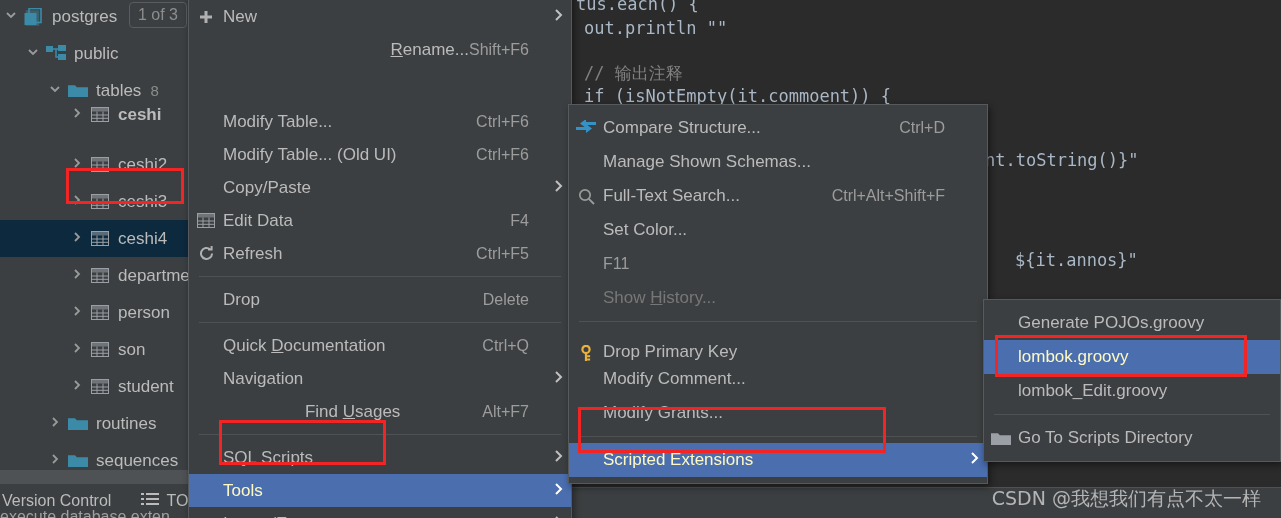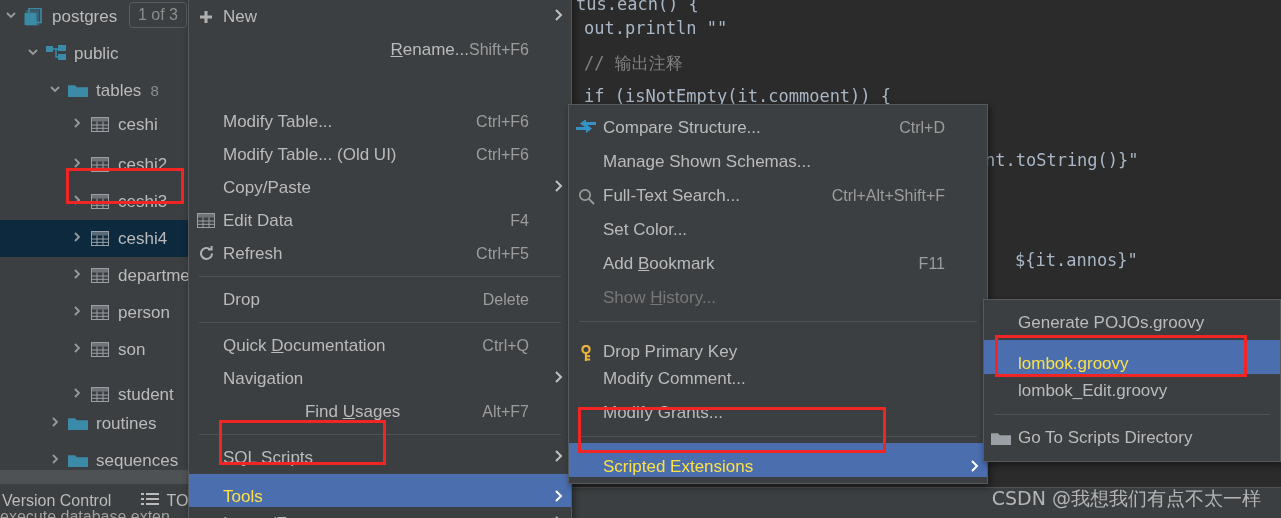--- a/index.html
+++ b/index.html
@@ -83,21 +83,21 @@
     border:1px solid #565a5c;
     box-shadow:2px 3px 7px rgba(0,0,0,.45);
     box-sizing:border-box;
     padding:6px 0;
   }
   .mrow{
     position:relative;display:flex;align-items:center;
     height:33px;color:#bbbbbb;font-size:17px;white-space:nowrap;
     padding:0 0 0 0;
   }
-  .mrow.hl{background:#4b6eaf;color:#fde047;align-items:flex-end;}
+  .mrow.hl{background:#4b6eaf;color:#fef9c3;}
   .mrow.dis{color:#777777;}
   .micon{
     width:34px;flex:0 0 34px;display:flex;align-items:center;justify-content:center;
   }
   .mlabel{flex:1 1 auto;}
   .mlabel u{text-decoration:underline;}
   .mshort{color:#9c9c9c;padding-right:16px;font-size:16px;}
   .marrow{
     width:26px;flex:0 0 26px;text-align:center;color:#c0c0c0;font-size:16px;font-weight:bold;
   }
@@ -120,21 +120,21 @@
   
   #treescroll{left:553px;top:430px;width:7px;height:40px;background:#4b6eaf;}
 </style>
 </head>
 <body>
 
 <div id="editor" class="abs">
   <div id="editor-gutterline"></div>
   <div class="code" style="left:16px;top:-6px;">tus.each() {</div>
   <div class="code" style="left:24px;top:18px;">out.println ""</div>
-  <div class="code cmt" style="left:24px;top:52px;color:#808080;">// 输出注释</div>
+  <div class="code cmt" style="left:24px;top:62px;color:#808080;">// 输出注释</div>
   <div class="code" style="left:24px;top:86px;">if (isNotEmpty(it.commoent)) {</div>
   <div class="code" style="left:425px;top:150px;">nt.toString()}"</div>
   <div class="code" style="left:455px;top:250px;">${it.annos}"</div>
   <div class="code" style="left:24px;top:452px;color:#9aa7b0;">if ("Date".equalsIgnoreCase(it.type)) {</div>
   <div class="abs" style="left:455px;top:310px;width:4px;height:4px;"></div>
 
   <div class="code" style="left:712px;top:305px;color:#a9b7c6;">i</div>
 </div>
 <div id="editor-bottom-line" class="abs"></div>
 <div id="editor-bottomstrip" class="abs"></div>
@@ -181,21 +181,21 @@
       <div class="tico">
         <span style="display: inline-flex; align-items: center; justify-content: center;">
           <svg width="20" height="15" viewBox="0 0 20 15">
             <path d="M0 2.2h7l1.8 2.1H20V14H0z" fill="#3b8ba8"></path>
           </svg>
         </span>
       </div>
       <div class="tlabel">tables</div>
       <div class="tcount">8</div>
     </div>
-    <div class="treerow" style="top: 106px;">
+    <div class="treerow" style="top: 96px; font-weight: bold;">
       <div style="flex: 0 0 66px;"></div>
       <div class="chev"><svg width="14" height="14" viewBox="0 0 14 14">
           <path d="M5 3l4 4-4 4" fill="none" stroke="#9a9a9a" stroke-width="1.8"></path>
         </svg></div>
       <div class="tico">
         <span style="display: inline-flex; align-items: center; justify-content: center;">
           <svg width="18" height="15" viewBox="0 0 18 15">
             <rect x="0.5" y="0.5" width="17" height="14" fill="none" stroke="#9aa0a6"></rect>
             <rect x="0.5" y="0.5" width="17" height="4" fill="#9aa0a6" opacity="0.55"></rect>
             <line x1="0" y1="8" x2="18" y2="8" stroke="#9aa0a6"></line>
@@ -314,21 +314,21 @@
             <rect x="0.5" y="0.5" width="17" height="4" fill="#9aa0a6" opacity="0.55"></rect>
             <line x1="0" y1="8" x2="18" y2="8" stroke="#9aa0a6"></line>
             <line x1="0" y1="11.3" x2="18" y2="11.3" stroke="#9aa0a6"></line>
             <line x1="6" y1="4.5" x2="6" y2="15" stroke="#9aa0a6"></line>
             <line x1="12" y1="4.5" x2="12" y2="15" stroke="#9aa0a6"></line>
           </svg>
         </span>
       </div>
       <div class="tlabel">son</div>
     </div>
-    <div class="treerow" style="top: 376px;">
+    <div class="treerow" style="top: 368px;">
       <div style="flex: 0 0 66px;"></div>
       <div class="chev"><svg width="14" height="14" viewBox="0 0 14 14">
           <path d="M5 3l4 4-4 4" fill="none" stroke="#9a9a9a" stroke-width="1.8"></path>
         </svg></div>
       <div class="tico">
         <span style="display: inline-flex; align-items: center; justify-content: center;">
           <svg width="18" height="15" viewBox="0 0 18 15">
             <rect x="0.5" y="0.5" width="17" height="14" fill="none" stroke="#9aa0a6"></rect>
             <rect x="0.5" y="0.5" width="17" height="4" fill="#9aa0a6" opacity="0.55"></rect>
             <line x1="0" y1="8" x2="18" y2="8" stroke="#9aa0a6"></line>
@@ -561,21 +561,20 @@
       <div class="mshort">Ctrl+Alt+Shift+F</div>
       <div class="marrow"></div>
     </div>
     <div class="mrow" style="height: 34px;">
       <div class="micon"></div>
       <div class="mlabel">Set Color...</div>
       <div class="marrow"></div>
     </div>
     <div class="mrow" style="height: 34px;">
       <div class="micon"></div>
-      <div class="mlabel">Add <u>B</u>ookmark</div>
       <div class="mshort">F11</div>
       <div class="marrow"></div>
     </div>
     <div class="mrow dis" style="height: 34px;">
       <div class="micon"></div>
       <div class="mlabel">Show <u>H</u>istory...</div>
       <div class="marrow"></div>
     </div>
     <div class="msep"></div>
     <div class="mrow" style="height: 34px; align-items: flex-end;">

